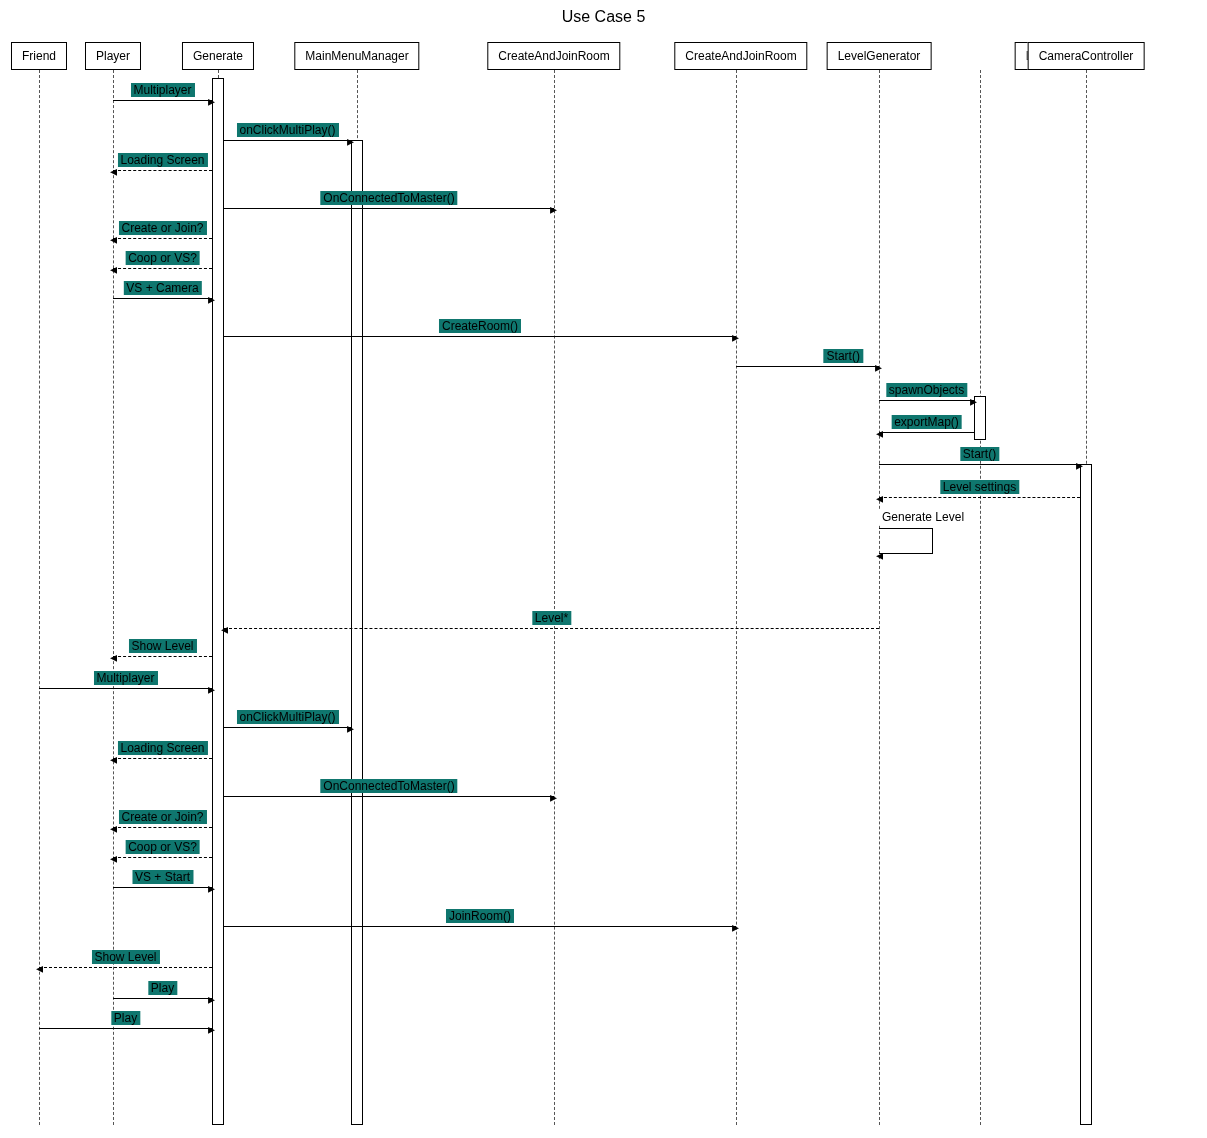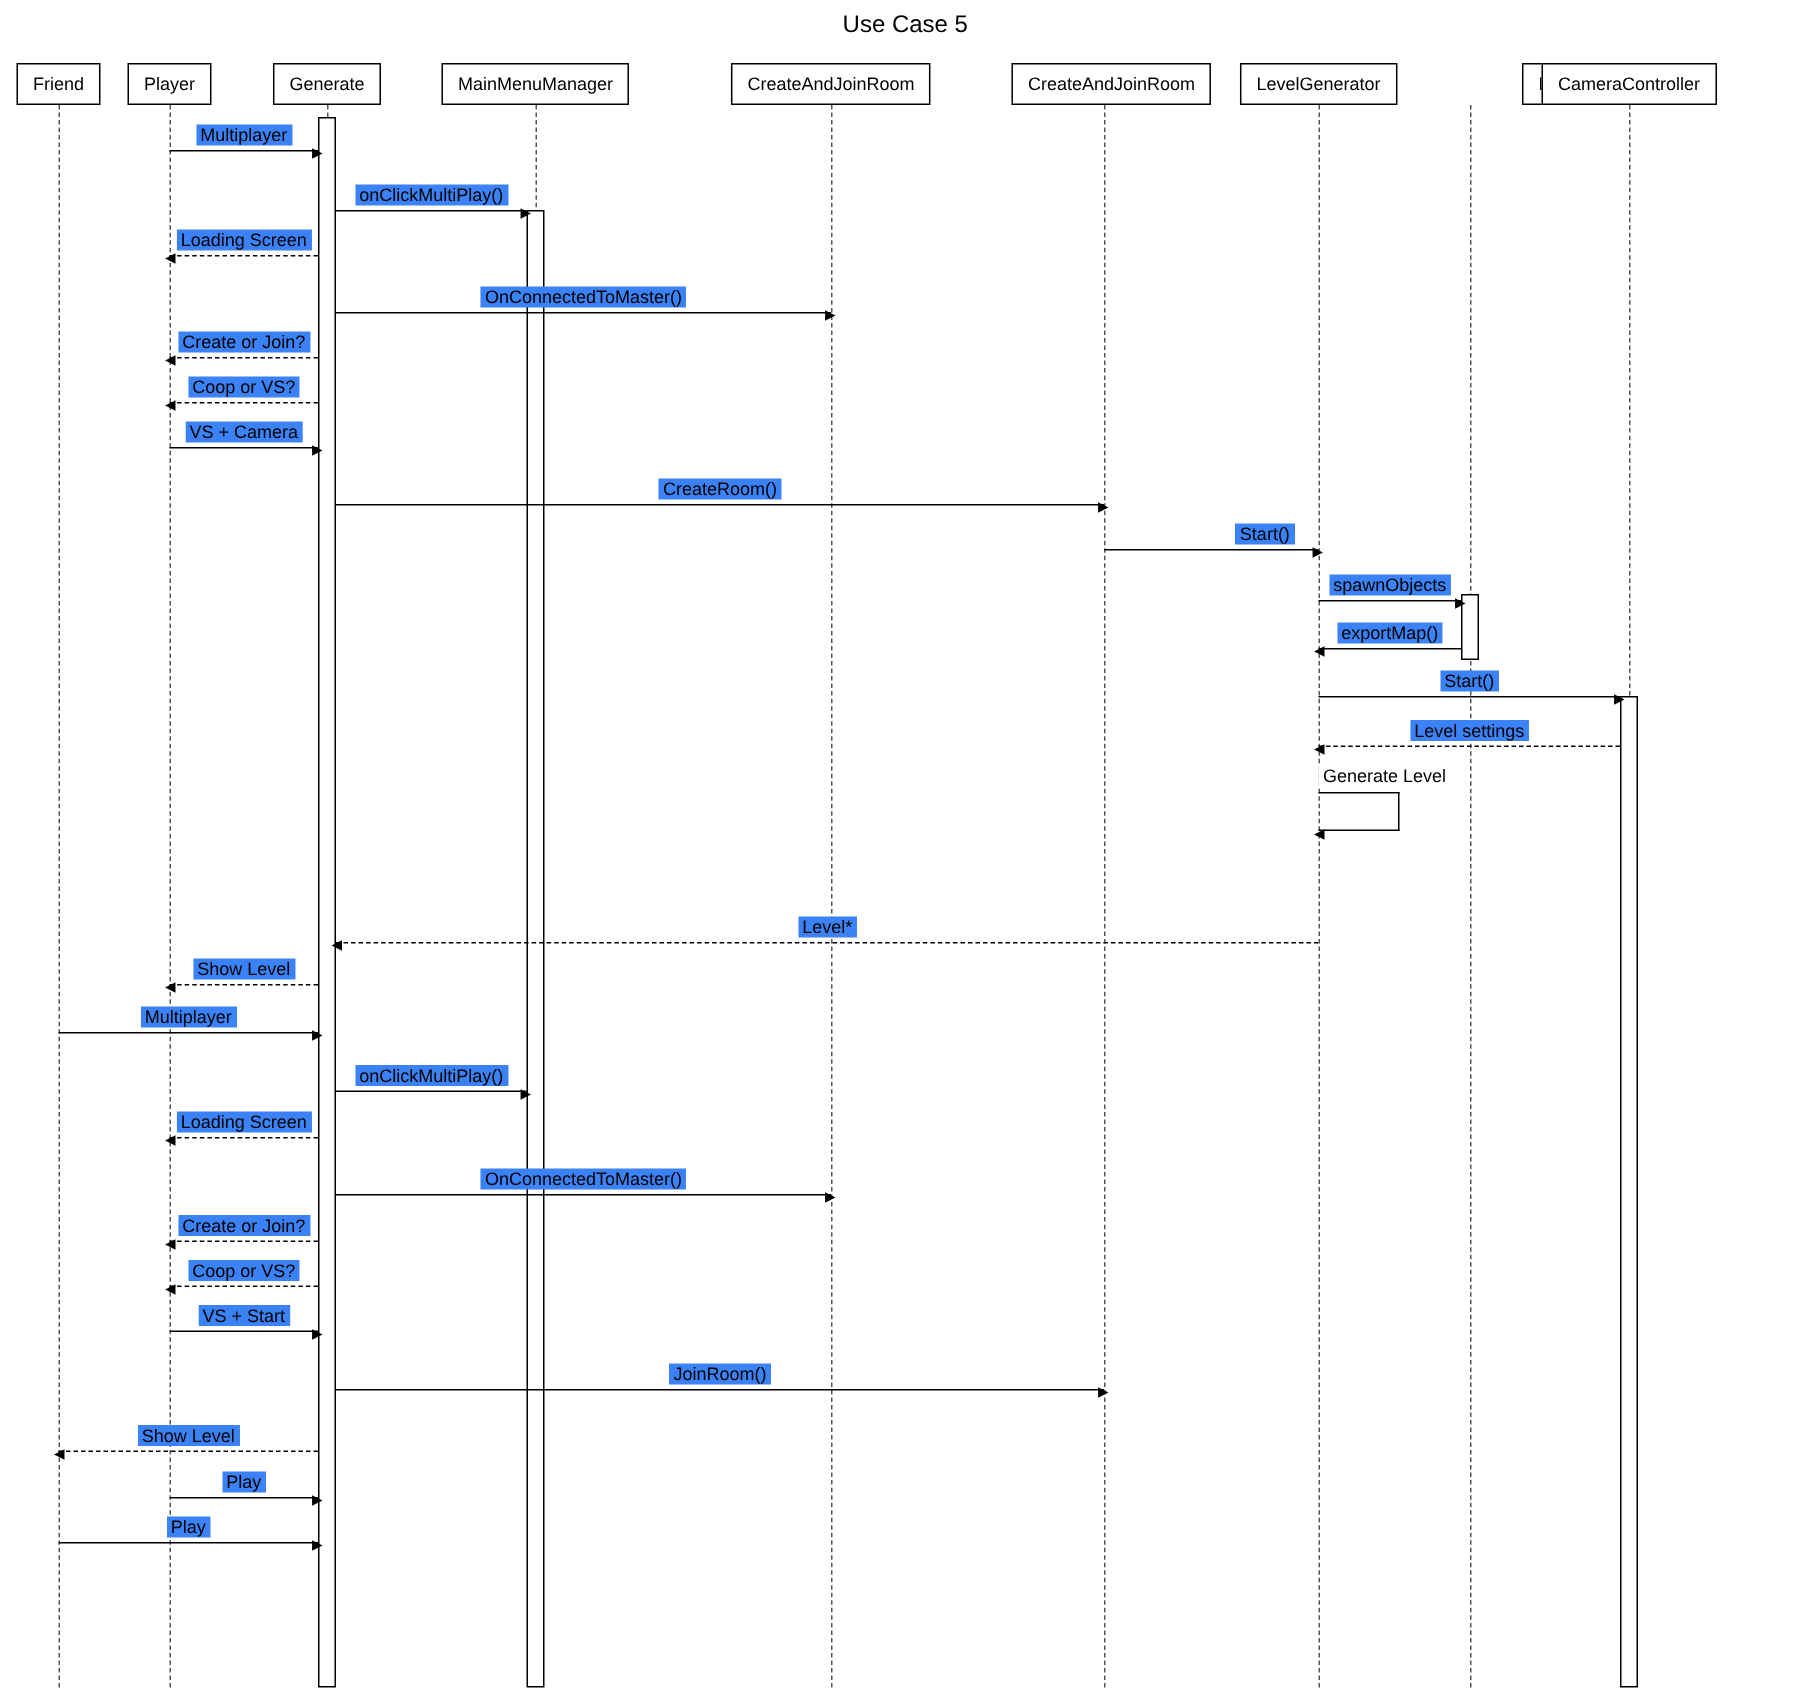--- a/index.html
+++ b/index.html
@@ -58,21 +58,21 @@
   .arrow.dashed .shaft { border-top: 1.2px dashed #000; }
   .arrow .head {
     position: absolute;
     font-size: 14px;
     line-height: 0;
     top: 1px;
     user-select: none;
   }
   .arrow .label {
     position: absolute;
-    background: #3b82f6;
+    background: #0f766e;
     white-space: nowrap;
     transform: translate(-50%, -100%);
     padding: 0 3px;
     top: -3px;
   }
 
   
   .self-msg {
     position: absolute;
   }

